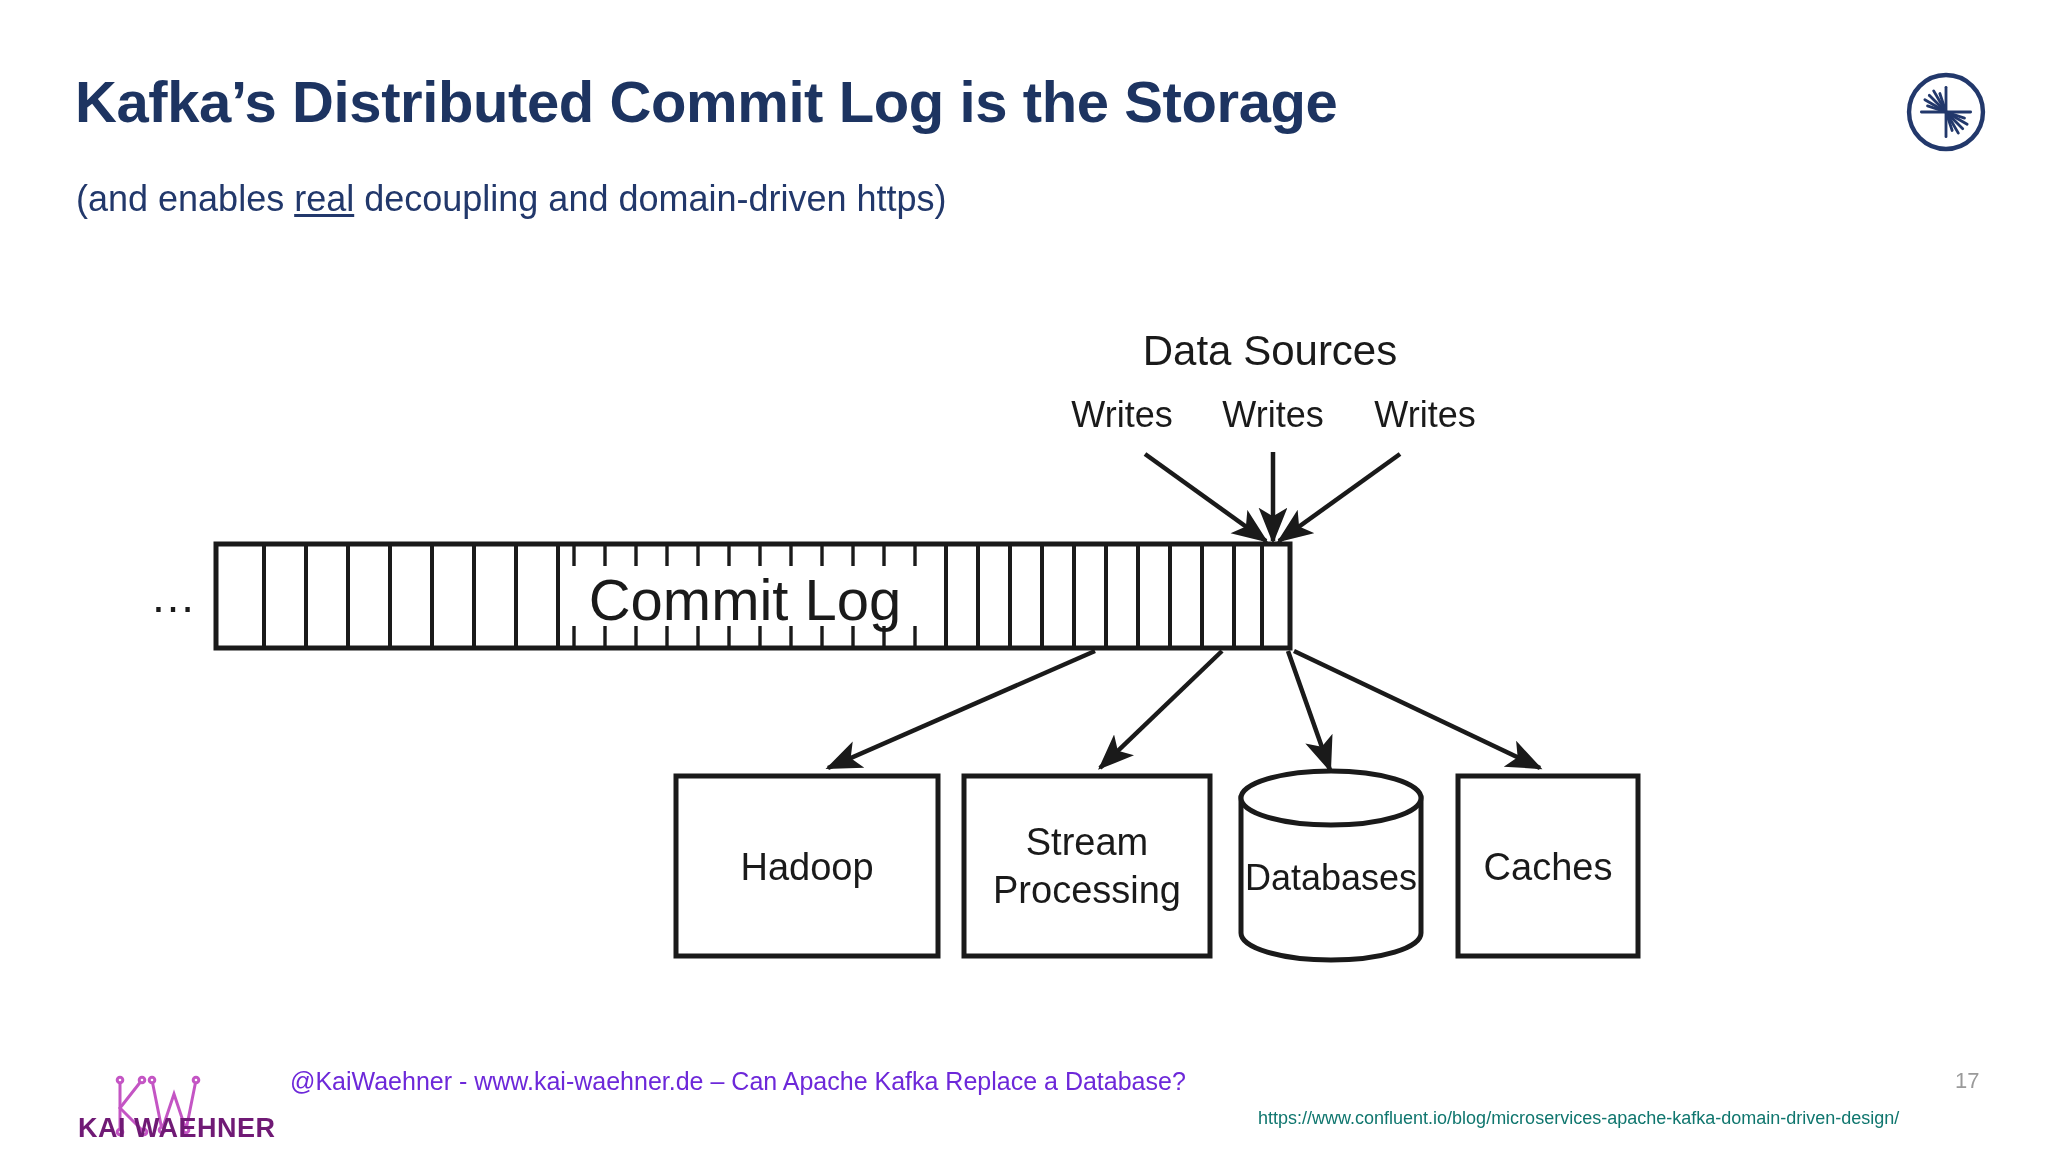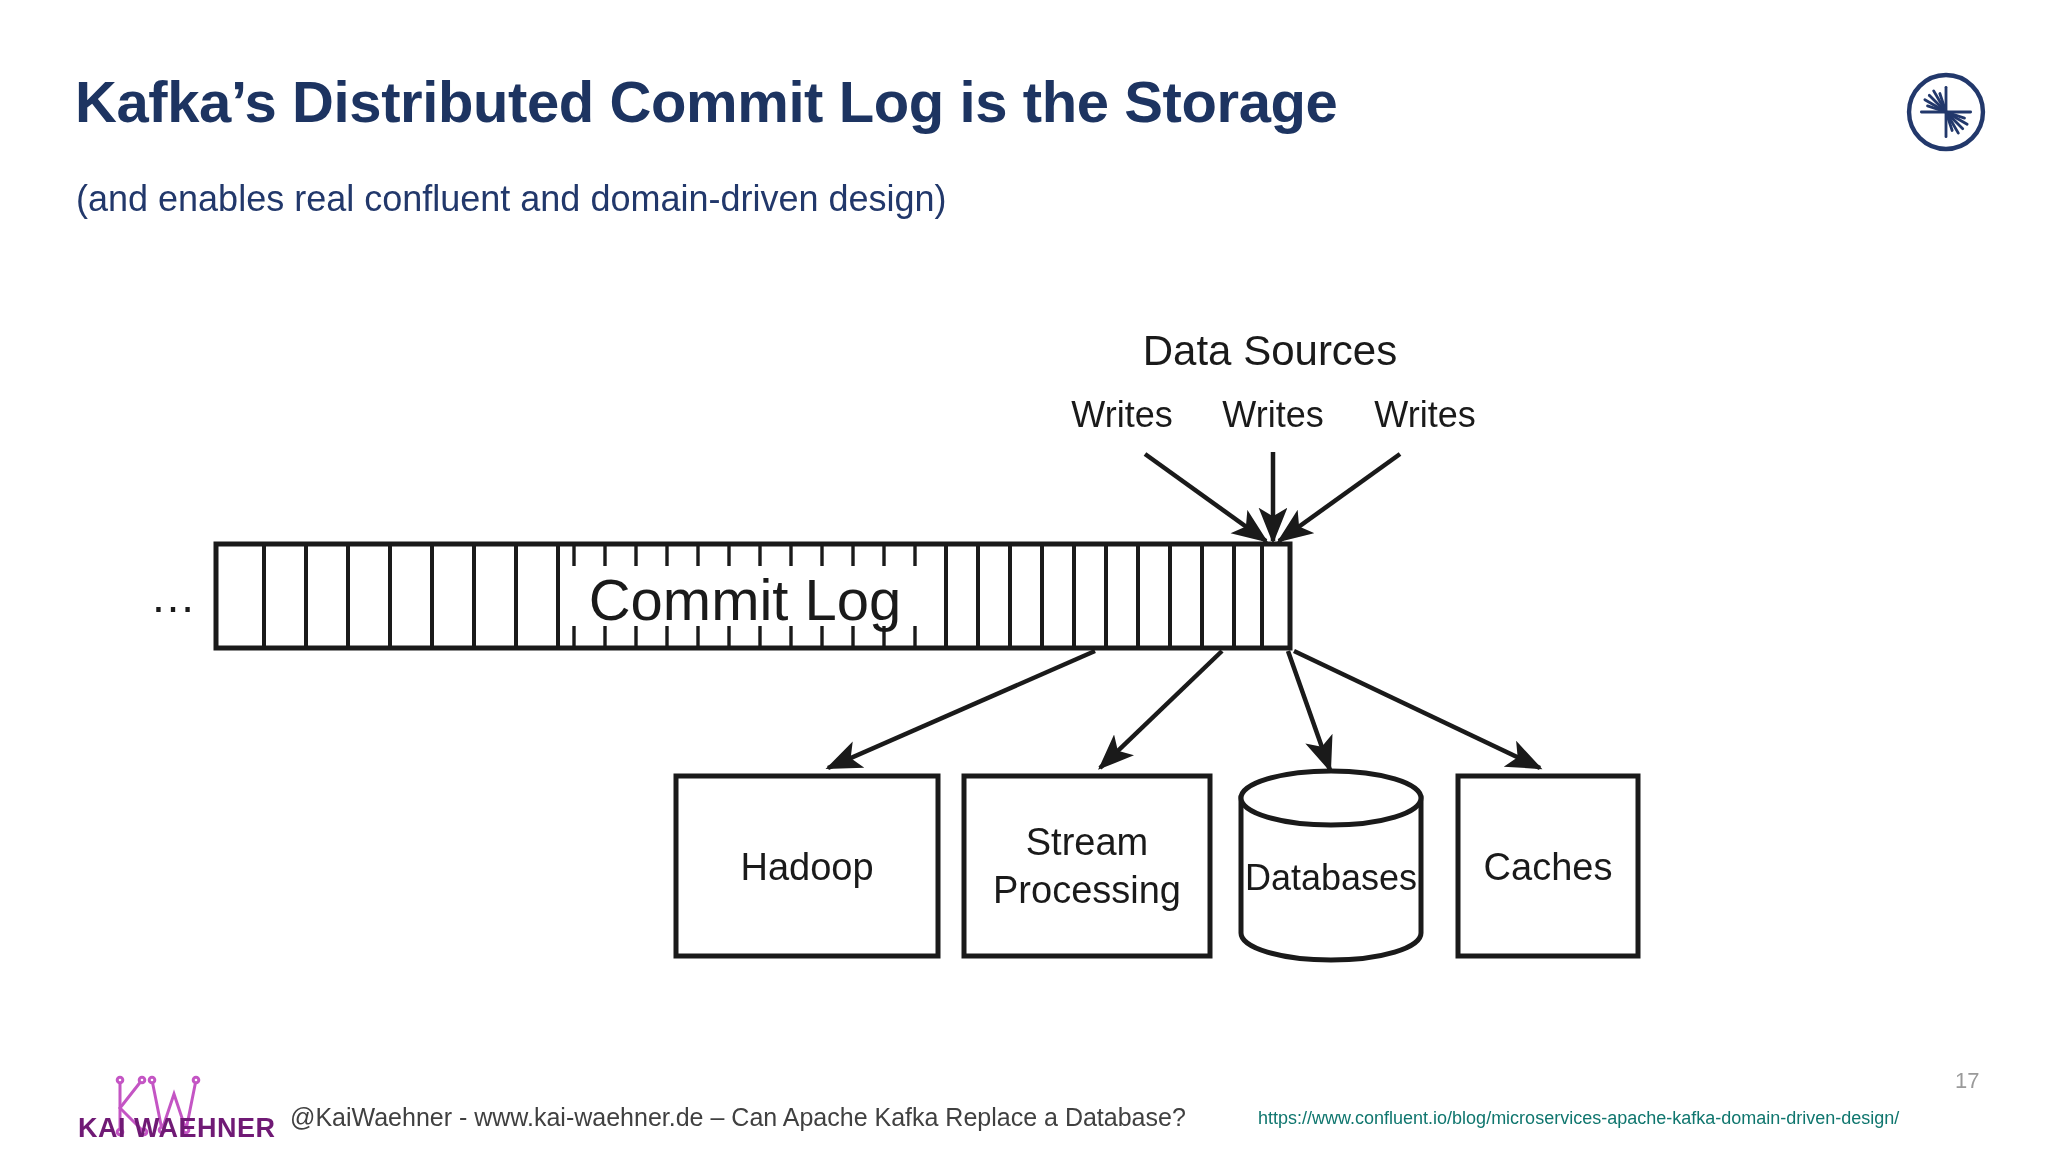--- a/index.html
+++ b/index.html
@@ -32,20 +32,21 @@
   #subtitle {
     position: absolute;
     left: 76px;
     top: 178px;
     font-size: 36px;
     font-weight: 400;
     color: #22386b;
     white-space: nowrap;
   }
   #subtitle .u {
+    text-decoration: underline;
     text-underline-offset: 3px;
   }
 
   
   #confluent-logo {
     position: absolute;
     right: 58px;
     top: 68px;
     width: 88px;
     height: 88px;
@@ -62,24 +63,24 @@
   }
   #diagram text {
     font-family: "Liberation Sans", sans-serif;
     fill: #1a1a1a;
   }
 
   
   #footer-note {
     position: absolute;
     left: 290px;
-    top: 1117px;
+    top: 1081px;
     transform: translateY(-50%);
     font-size: 25px;
-    color: #404040;
+    color: #6d28d9;
     white-space: nowrap;
   }
   #source-url {
     position: absolute;
     left: 1258px;
     top: 1118px;
     transform: translateY(-50%);
     font-size: 18px;
     color: #0f766e;
     white-space: nowrap;
@@ -111,21 +112,21 @@
     white-space: nowrap;
   }
 </style>
 </head>
 <body>
 
 <div id="slide">
 
   <div id="title">Kafka’s Distributed Commit Log is the Storage</div>
 
-  <div id="subtitle"><span>(and enables </span><span class="u">real</span><span> confluent and domain-driven design)</span></div>
+  <div id="subtitle"><span>(and enables </span><span class="u">real</span><span> decoupling and domain-driven https)</span></div>
 
   <svg id="confluent-logo" viewBox="0 0 100 100">
     <circle cx="50" cy="50" r="42" fill="none" stroke="#22386b" stroke-width="5"></circle>
     <g stroke="#22386b" stroke-width="3.2" stroke-linecap="round">
       <line x1="50" y1="50" x2="50" y2="22"></line>
       <line x1="50" y1="50" x2="50" y2="78"></line>
       <line x1="50" y1="50" x2="22" y2="50"></line>
       <line x1="50" y1="50" x2="78" y2="50"></line>
       <line x1="50" y1="50" x2="31" y2="31"></line>
       <line x1="50" y1="50" x2="36" y2="26"></line>

